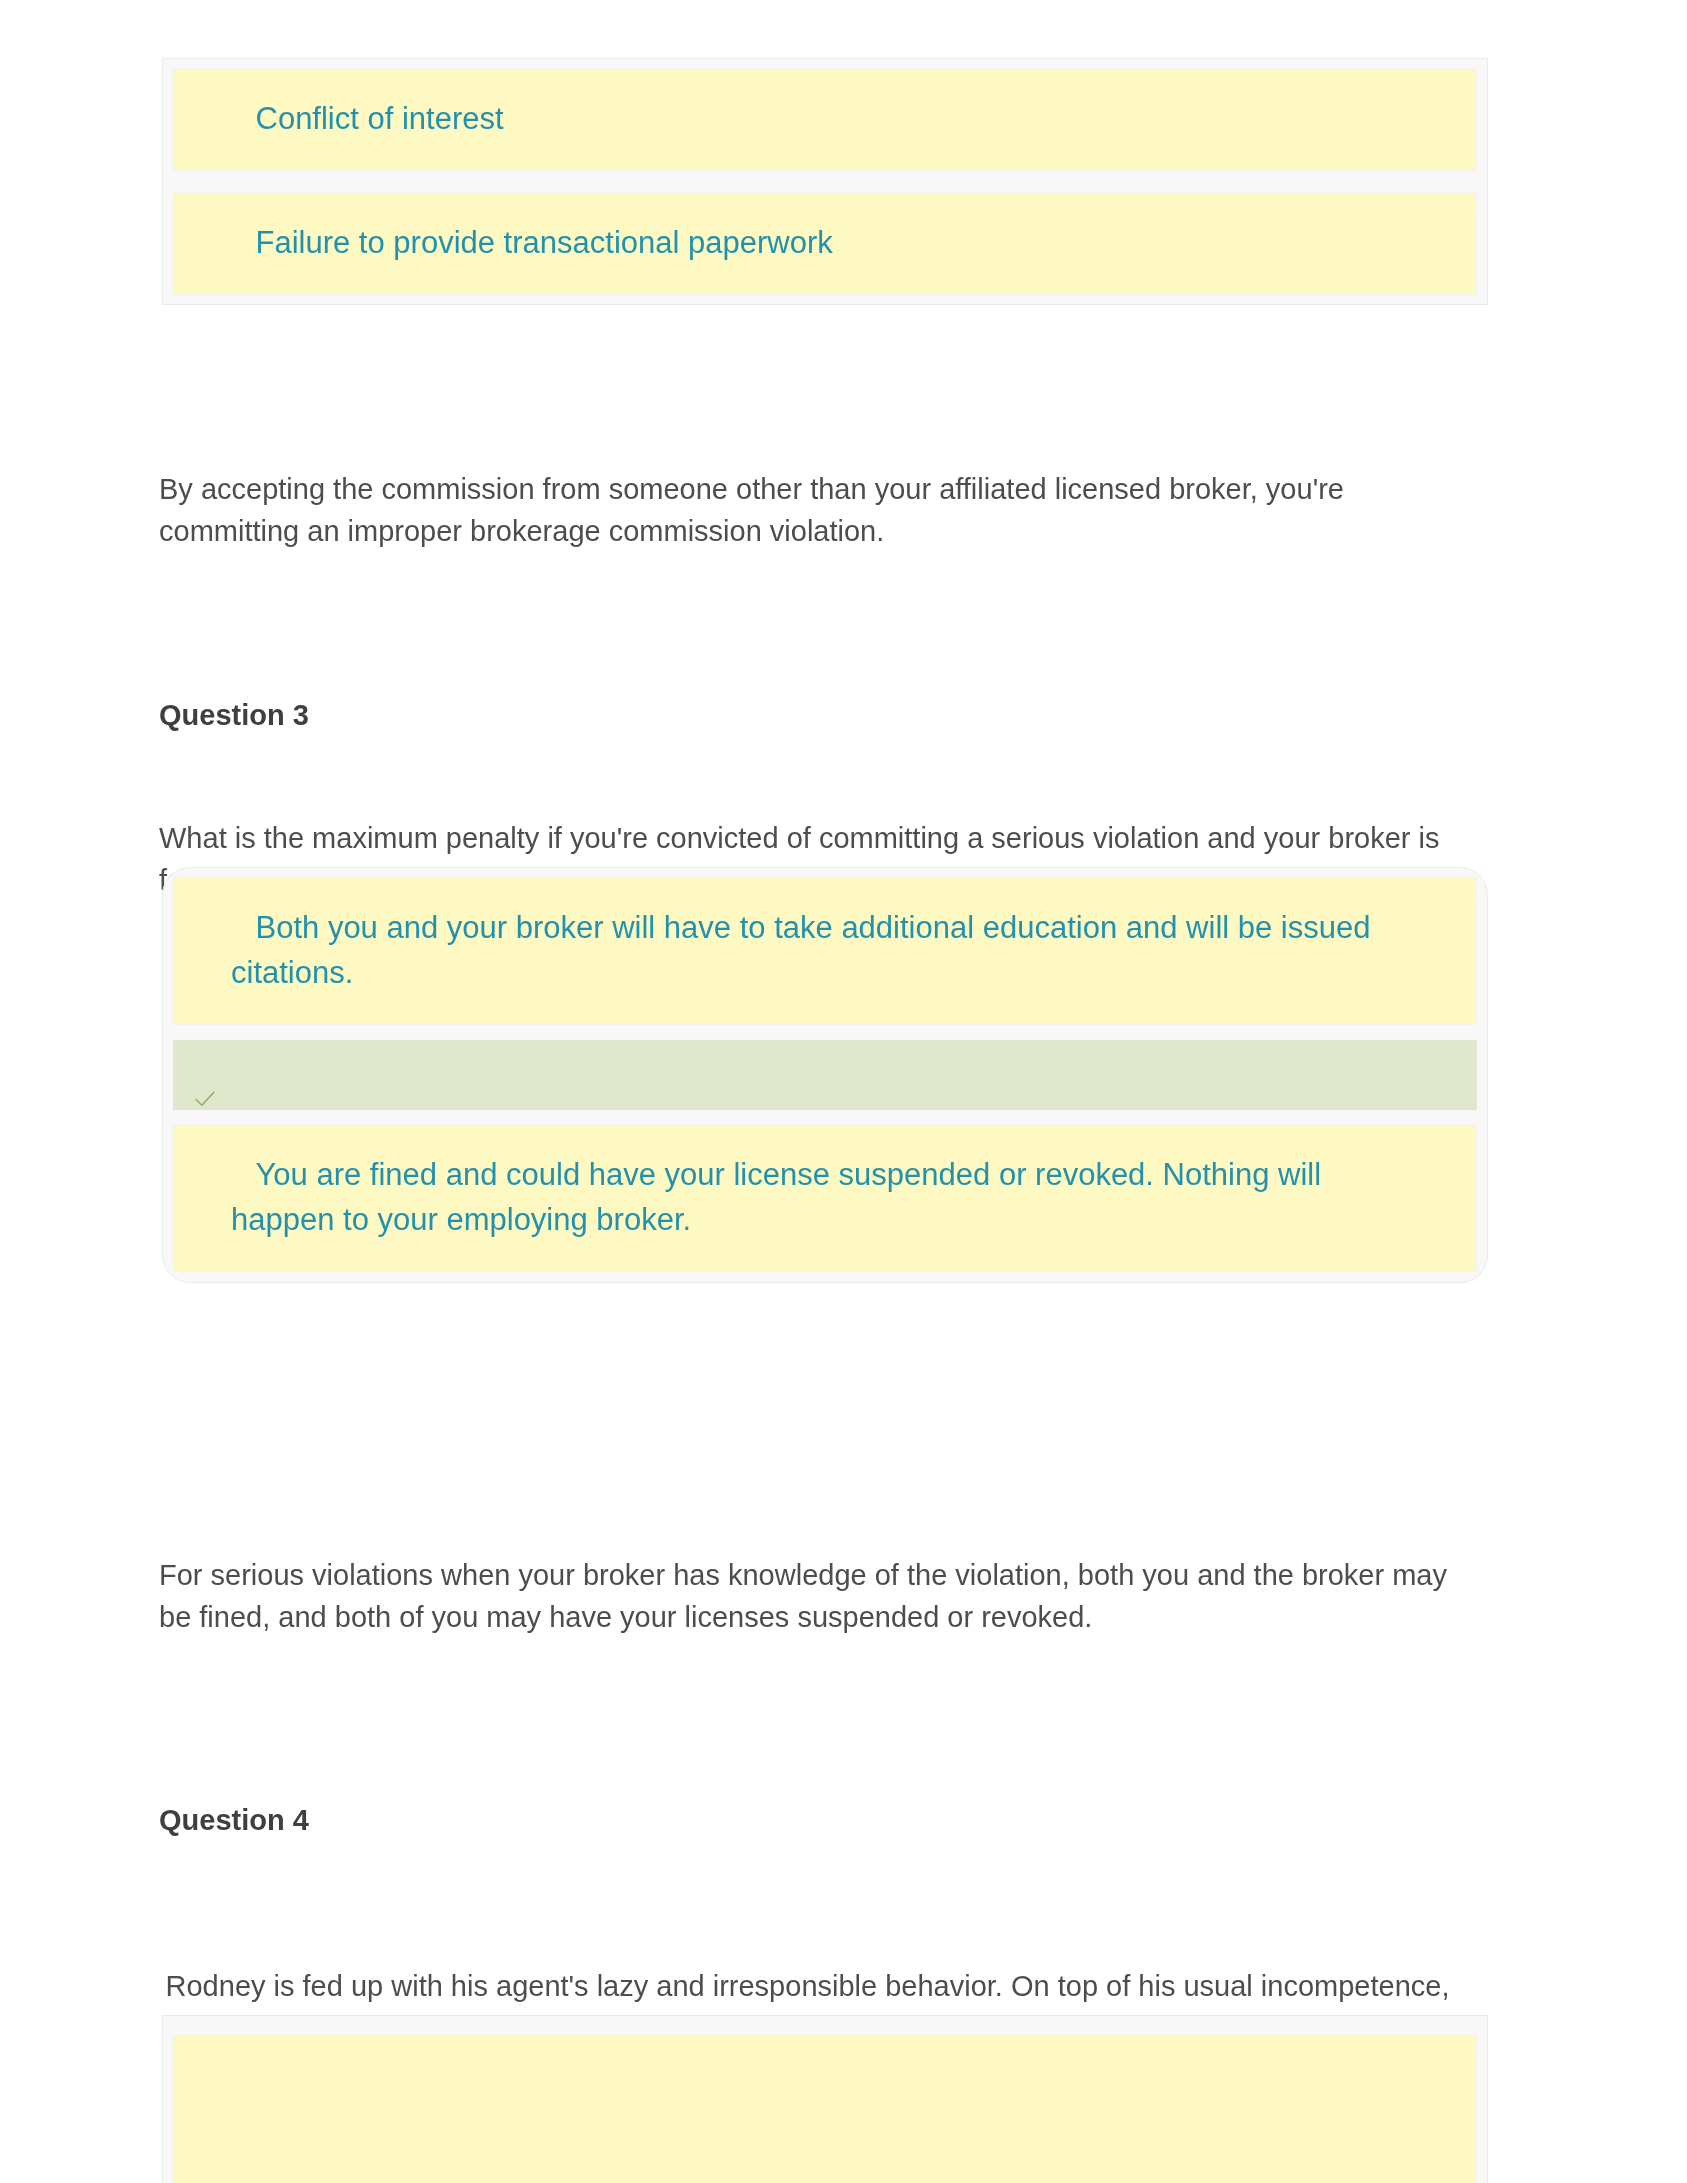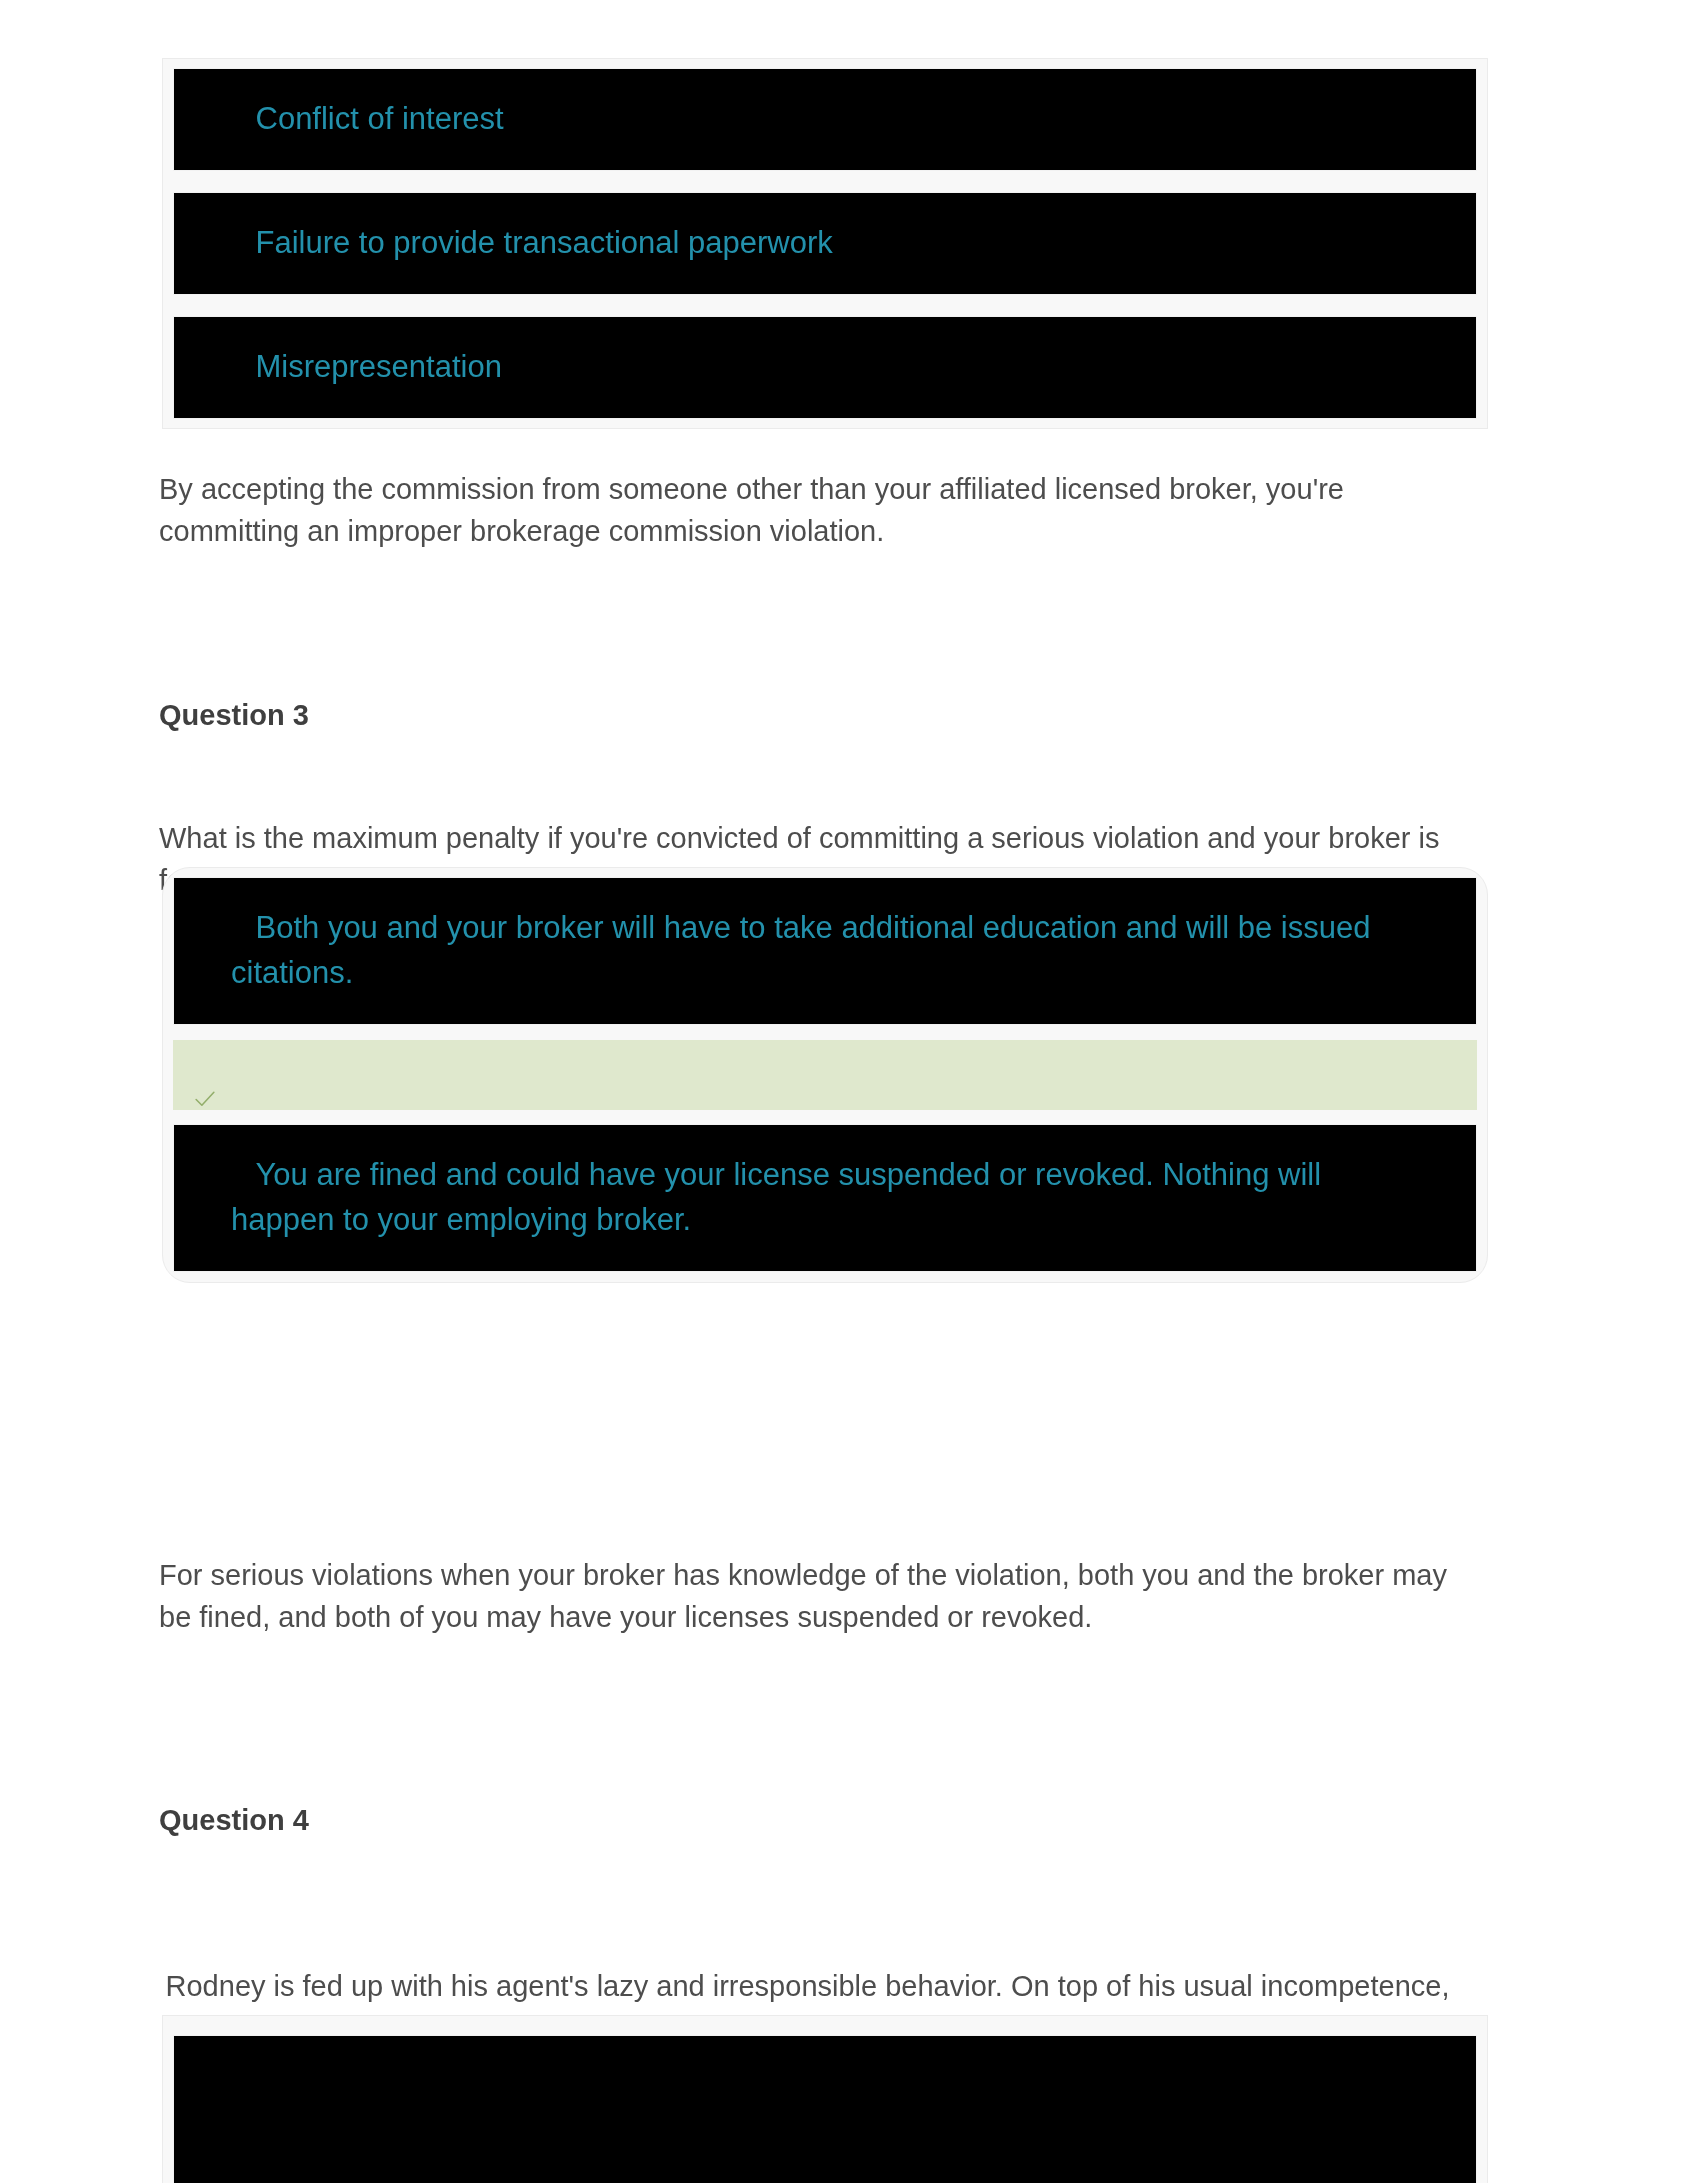--- a/index.html
+++ b/index.html
@@ -8,21 +8,21 @@
        font-family:"Liberation Sans",sans-serif;
        -webkit-font-smoothing:antialiased;}
   .page{position:relative;width:1687px;height:2183px;overflow:hidden;background:#ffffff;}
 
   
   .answers{position:absolute;left:162px;width:1326px;
            border:0.7px solid #ebebeb;background:#f8f8f8;
            box-sizing:border-box;padding:9.3px 10px;}
 
   
-  .opt{background:#000000;border:0.7px solid #f2f2f2;box-sizing:border-box;
+  .opt{background:#fef9c3;border:0.7px solid #f2f2f2;box-sizing:border-box;
        margin:0 0 14.6px 0;padding:28px 58px 28px 57px;position:relative;}
   .opt:last-child{margin-bottom:0;}
   .opt.correct{background:#dfe8cd;border-color:#dfe8cd;
                padding-top:34px;padding-bottom:34px;}
 
   
   .mark{position:absolute;left:19px;top:46px;width:24px;height:24px;line-height:0;}
   .mark svg{display:block;width:24px;height:24px;}
 
   
@@ -42,23 +42,20 @@
 <body>
 
 <div class="page">
 
   <div class="answers wide" id="q2ans" style="top:58px;">
       <div class="opt">
         <span class="otext">Conflict of interest</span>
       </div>
       <div class="opt">
         <span class="otext">Failure to provide transactional paperwork</span>
-      </div>
-      <div class="opt">
-        <span class="otext">Misrepresentation</span>
       </div>
     </div>
 
   <div class="para" style="top:468px;">By accepting the commission from someone other than your affiliated licensed broker, you're committing an improper brokerage commission violation.</div>
 
   <div class="qh" style="top:699px;">Question 3</div>
 
   <div class="para" style="top:769px;margin-top:48px;">What is the maximum penalty if you're convicted of committing a serious violation and your broker is found to have knowledge of it?</div>
 
   <div class="answers" id="q3ans" style="top:867px;border-radius:28px;">

